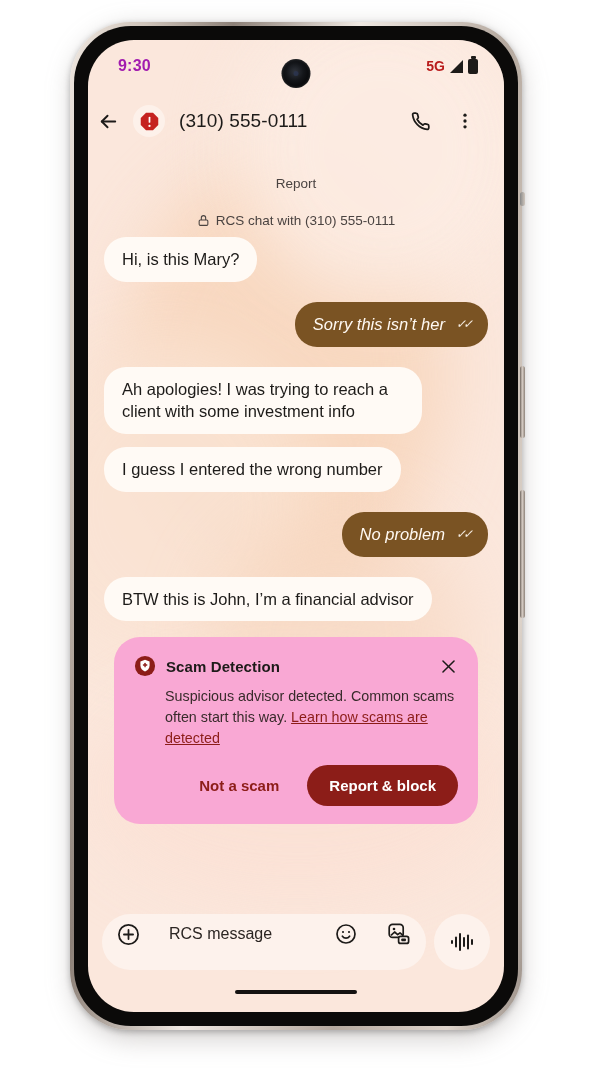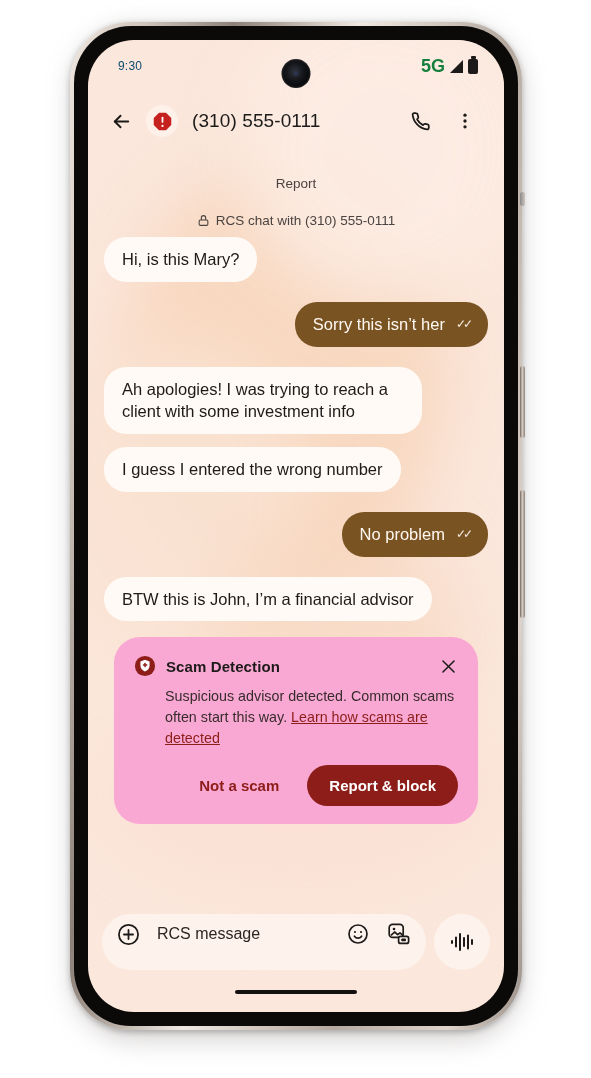--- a/index.html
+++ b/index.html
@@ -59,43 +59,43 @@
   .blob-c { width: 290px; height: 300px; left: 150px; top: -40px; background: #fcece3; opacity:.9; }
   .blob-d { width: 260px; height: 260px; left: 120px; top: 470px; background: #f6d4bb; opacity:.55; }
   .blob-e { width: 420px; height: 220px; left: 0px;   top: 640px; background: #fbe0d4; opacity:.8; }
 
   
   #status-bar {
     position: relative; z-index: 4;
     height: 52px; display: flex; align-items: center;
     justify-content: space-between; padding: 0 26px 0 30px;
   }
-  #clock { font-size: 12px; font-weight: 400; color: #0c4a6e; letter-spacing:.2px; }
+  #clock { font-size: 16px; font-weight: 700; color: #a21caf; letter-spacing:.2px; }
   #status-right { display: flex; align-items: center; gap: 5px; }
-  #net-label { font-size: 18px; font-weight: 700; color:#15803d; }
+  #net-label { font-size: 14px; font-weight: 700; color:#b91c1c; }
   .sig { width: 0; height: 0; border-left: 13px solid transparent;
          border-bottom: 13px solid #1d1b19; }
   .batt { width: 10px; height: 15px; border-radius: 2px; background:#1d1b19; position: relative; }
   .batt::after { content:""; position:absolute; top:-2.5px; left:2.5px; width:5px; height:2.5px;
                  border-radius:1px; background:#1d1b19; }
 
   
   #front-cam {
     position: absolute; z-index: 6; left: 50%; top: 19px; transform: translateX(-50%);
     width: 29px; height: 29px; border-radius: 50%;
     background: radial-gradient(circle at 46% 44%, #30343c 0%, #14161a 38%, #07080a 68%, #000 100%);
     box-shadow: inset 0 0 3px rgba(255,255,255,.22);
   }
   #front-cam::after{ content:""; position:absolute; left:42%; top:42%; width:5px; height:5px;
                      border-radius:50%; background:#2c3550; opacity:.85; }
 
   
   #app-bar {
     position: relative; z-index: 4;
-    height: 58px; display: flex; align-items: center; padding: 0 20px 0 14px; gap: 6px;
+    height: 58px; display: flex; align-items: center; padding: 0 20px 0 1px; gap: 6px;
   }
   .bar-icon { width: 38px; height: 38px; display:flex; align-items:center; justify-content:center;
               flex: 0 0 auto; cursor: pointer; }
   #warn-badge {
     width: 32px; height: 32px; border-radius: 50%;
     background: #fdf1ea; display:flex; align-items:center; justify-content:center; flex:0 0 auto;
   }
   #contact-name {
     font-size: 19px; color: #1d1b19; margin-left: 8px; flex: 1 1 auto;
     white-space: nowrap; letter-spacing:.1px;
@@ -114,21 +114,21 @@
   .row { display: flex; margin-top: 9px; }
   .row.left  { justify-content: flex-start; }
   .row.right { justify-content: flex-end; }
 
   .bubble {
     max-width: 330px; padding: 11px 18px; font-size: 16.5px; line-height: 1.38;
     border-radius: 22px;
   }
   .bubble.in  { background: #fffaf5; color:#1d1b19; }
   .bubble.out { background: #7a5323; color:#fff9f2;
-                display:flex; align-items:center; gap:11px; }
+                display:flex; align-items:center; gap:11px;font-style:italic; }
   .row.left:first-of-type .bubble { }
   .ticks { font-size: 12px; opacity:.92; letter-spacing:-3px; display:inline-block; }
 
   
   #scam-card {
     position: relative; z-index: 5;
     margin: 16px 10px 0 10px;
     background: #f9a8d4;
     border-radius: 26px;
     padding: 18px 20px 18px 20px;
@@ -146,21 +146,21 @@
     font-family:"Liberation Sans", sans-serif;
   }
 
   
   #composer {
     position: absolute; z-index: 5; left: 0; right: 0; bottom: 42px;
     display:flex; align-items:center; gap: 8px; padding: 0 14px;
   }
   #composer-field {
     flex: 1 1 auto; height: 56px; background:#fdf2ec; border-radius: 30px;
-    display:flex; align-items:center; padding: 0 14px 16px 14px; gap: 12px;
+    display:flex; align-items:center; padding: 0 14px 16px 14px; gap: 24px;
   }
   #composer-placeholder { flex:1 1 auto; font-size: 16px; color:#2b2522; margin-left: 4px; }
   #mic-btn {
     width: 56px; height: 56px; border-radius: 50%; background:#fdf2ec;
     display:flex; align-items:center; justify-content:center; flex:0 0 auto; cursor:pointer;
   }
   #home-indicator {
     position:absolute; z-index: 5; bottom: 18px; left: 50%; transform: translateX(-50%);
     width: 122px; height: 4.5px; border-radius: 3px; background:#141211;
   }

